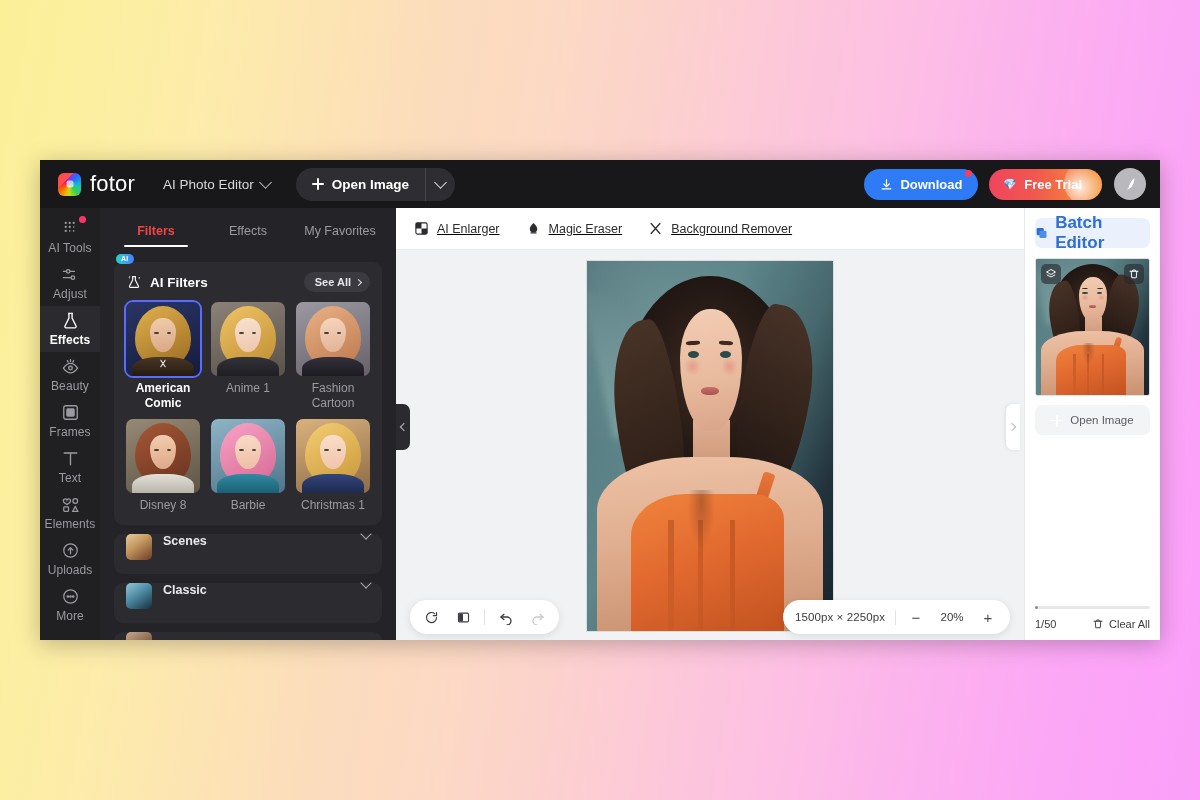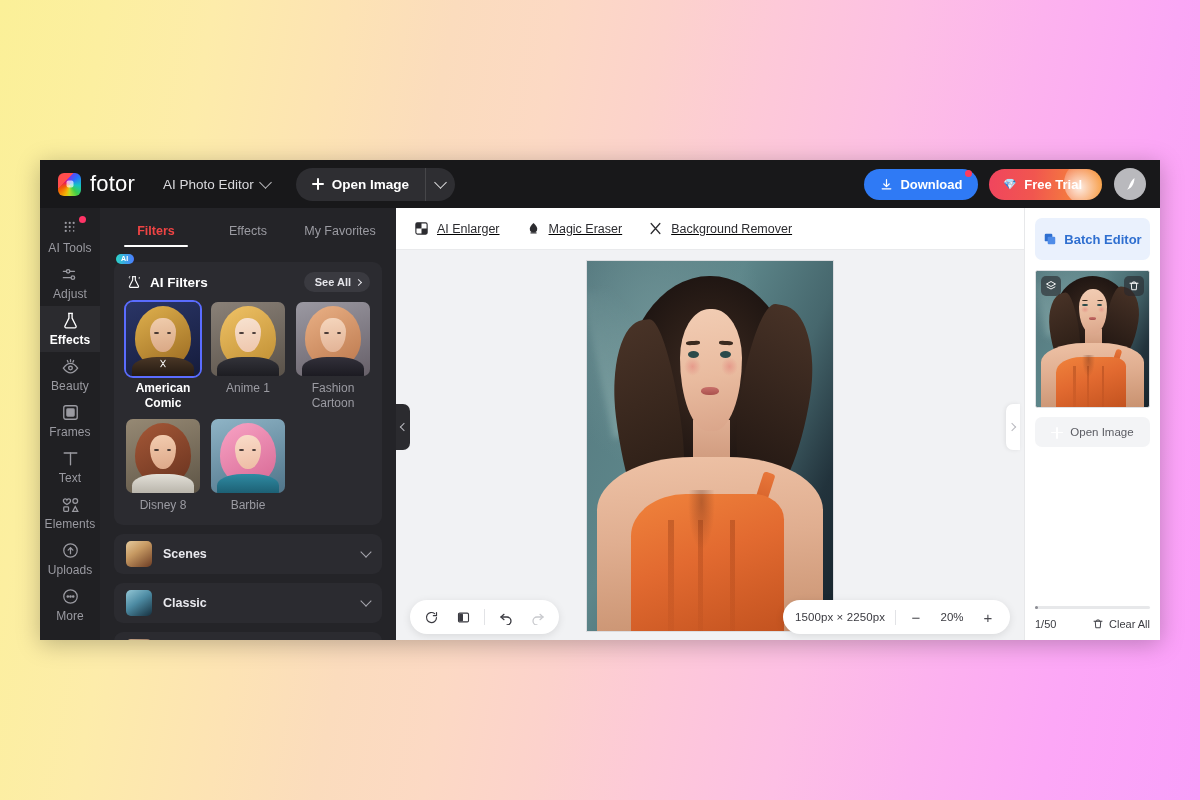--- a/index.html
+++ b/index.html
@@ -209,21 +209,21 @@
     line-height: 1.25; color: #9b9ba2;
   }
   .filter-cell.selected .filter-name { color: #fff; font-weight: 700; }
   .thumb-lock {
     position: absolute; left: 50%; bottom: 6px; transform: translateX(-50%);
     color: #fff; font-size: 11px; opacity: .95;
   }
 
   .section-row {
     margin-top: 9px; background: #2b2b30; border-radius: 9px;
-    height: 40px; display: flex; align-items: center;
+    height: 40px; display: flex; align-items: flex-start;
     padding: 0 12px; gap: 11px; cursor: pointer;
   }
   .section-thumb {
     width: 26px; height: 26px; border-radius: 5px; flex: 0 0 26px;
     overflow: hidden; position: relative;
   }
   .section-label { color: #e9e9ee; font-size: 12.5px; font-weight: 700; flex: 1; }
   .section-chev {
     width: 8px; height: 8px; border-right: 1.6px solid #a6a6ad;
     border-bottom: 1.6px solid #a6a6ad; transform: rotate(45deg);
@@ -306,23 +306,23 @@
   }
   .zoom-val { min-width: 32px; text-align: center; font-size: 11.5px; }
 
   
   .right-panel {
     width: 136px; flex: 0 0 136px; background: #fff;
     border-left: 1px solid #e7e8ea;
     display: flex; flex-direction: column; padding: 10px 10px 0;
   }
   .batch-btn {
-    height: 42px; border-radius: 7px; background: #eaf1fd;
+    height: 30px; border-radius: 7px; background: #eaf1fd;
     display: flex; align-items: center; justify-content: center; gap: 7px;
-    color: #2f6fd0; font-size: 13px; font-weight: 600; cursor: pointer;
+    color: #2f6fd0; font-size: 17px; font-weight: 600; cursor: pointer;
   }
   .thumb-card {
     margin-top: 10px; width: 100%; height: 138px;
     border: 1px solid #e0e1e4; border-radius: 3px;
     position: relative; overflow: hidden; background: #415358;
     cursor: pointer;
   }
   .thumb-chip {
     position: absolute; top: 5px; width: 20px; height: 20px;
     background: rgba(40,40,45,.62); border-radius: 5px;
@@ -704,20 +704,33 @@
                   <div class="m-hair" style="background:linear-gradient(150deg,#f8a3c4,#d86a96)"></div>
                   <div class="m-face" style="background:linear-gradient(170deg,#f9dcc9,#eebca4)"></div>
                   <div class="m-eye-l"></div>
                     <div class="m-eye-r"></div>
                   <div class="m-body" style="background:linear-gradient(#2f8ba3,#1d6074)"></div>
                 </div>
               </div>
               <div class="filter-name">Barbie</div>
             </div>
 
+            <div class="filter-cell">
+              <div class="thumb">
+                <div class="mini">
+                  <div class="m-bg" style="background:linear-gradient(160deg,#d9b27e,#8e6a45)"></div>
+                  <div class="m-hair" style="background:linear-gradient(150deg,#f5cd74,#c99a3c)"></div>
+                  <div class="m-face" style="background:linear-gradient(170deg,#fae0cb,#f0c3a8)"></div>
+                  <div class="m-eye-l"></div>
+                    <div class="m-eye-r"></div>
+                  <div class="m-body" style="background:linear-gradient(#33457a,#1e2b50)"></div>
+                </div>
+              </div>
+              <div class="filter-name">Christmas 1</div>
+            </div>
           </div>
         </div>
 
         <div class="section-row">
           <div class="section-thumb" style="background:linear-gradient(145deg,#e6cb9e 0%,#c79a63 40%,#6d3d24 100%)"></div>
           <div class="section-label">Scenes</div>
           <div class="section-chev"></div>
         </div>
 
         <div class="section-row">

